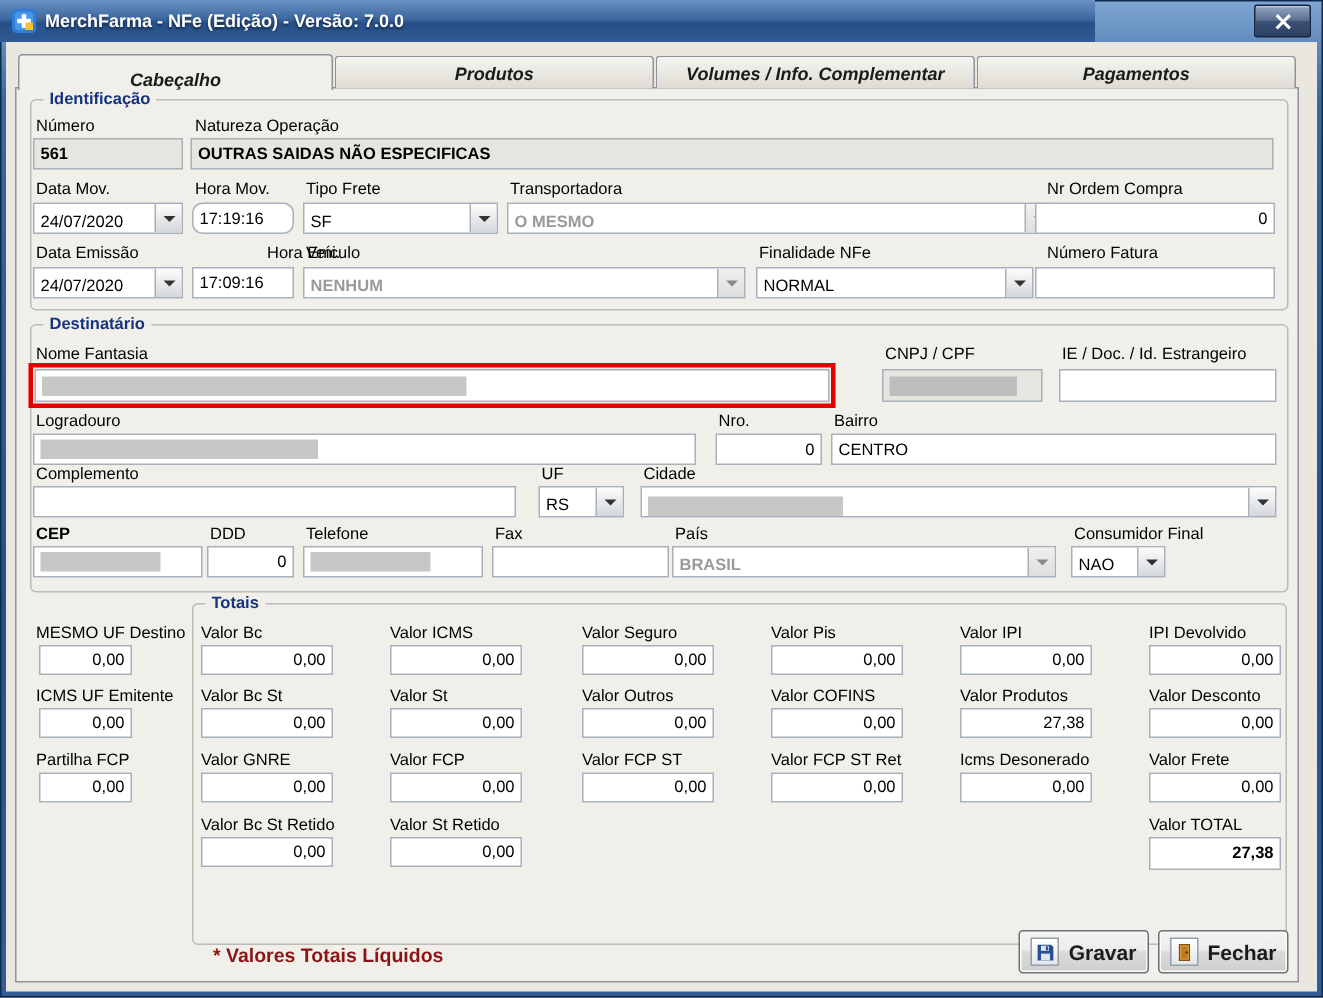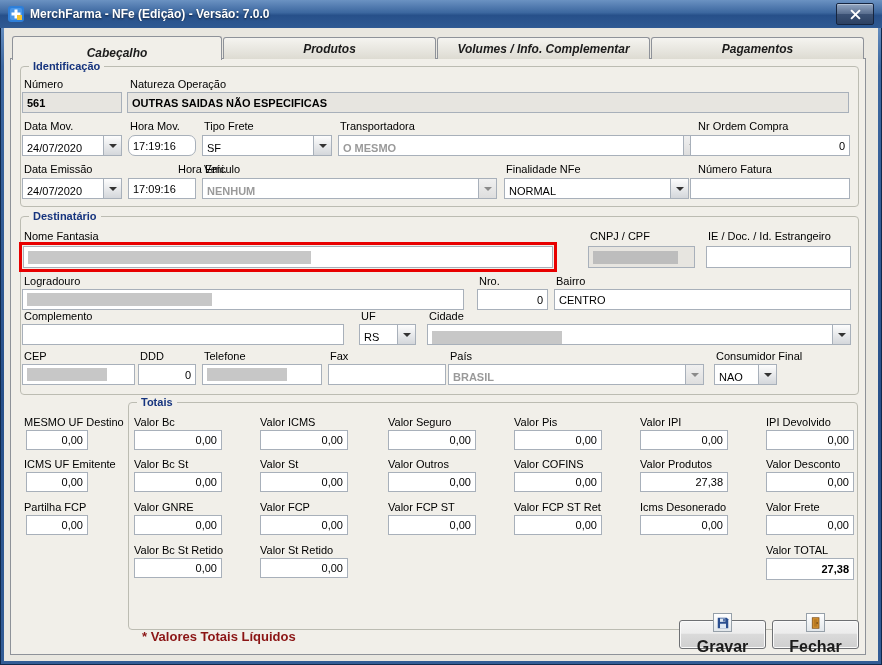--- a/index.html
+++ b/index.html
@@ -1,19 +1,19 @@
 <!DOCTYPE html>
 <html><head>
 <meta charset="utf-8">
 <style>
   html,body{margin:0;padding:0;background:#555;}
   .stage{position:relative;width:882px;height:665px;overflow:hidden;
     background:linear-gradient(180deg,#7fa6d4 0%,#3c679f 10%,#27508a 60%,#335d96 100%);
     font-family:"Liberation Sans", sans-serif;box-shadow:0 0 0 1px #10294c inset;}
-  .titlebar{position:absolute;left:0;top:0;width:882px;height:28px;display:flex;align-items:center;gap:6px;
+  .titlebar{position:absolute;left:0;top:0;width:730px;height:28px;display:flex;align-items:center;gap:6px;
     padding:0 8px;box-sizing:border-box;color:#fff;font-size:12px;
     background:linear-gradient(180deg,#6b92c2 0%,#3c679f 45%,#27508a 55%,#2f5a93 100%);}
   .titlebar .title{flex:1;font-weight:bold;text-shadow:0 1px 2px rgba(0,0,0,.6);white-space:nowrap;overflow:hidden;}
   .close-btn{position:absolute;right:8px;top:3px;width:36px;height:20px;border:1px solid #16253f;border-radius:2px;
     background:linear-gradient(180deg,#93a7c2 0%,#5a6f90 48%,#3b5174 52%,#2c4163 100%);
     display:flex;align-items:center;justify-content:center;cursor:pointer;box-shadow:inset 0 1px 0 rgba(255,255,255,.35);}
   .content-bg{position:absolute;left:4px;top:28px;width:874px;height:633px;background:#e9e7e0;}
   .panel{position:absolute;left:10px;top:58px;width:856px;height:597px;background:#f1efe9;border:1px solid #8e9299;box-sizing:border-box;}
   .tab{position:absolute;top:37px;height:22px;box-sizing:border-box;border:1px solid #8e9299;border-bottom:none;
     border-radius:3px 3px 0 0;background:linear-gradient(180deg,#f5f4f0,#dddbd2);
@@ -44,21 +44,21 @@
   .pcell{position:absolute;width:94px;}
   .pcell .flabel{font-size:11px;height:14px;line-height:13px;white-space:nowrap;color:#000;}
   .pcell .tfield{width:62px;height:20px;box-sizing:border-box;border:1px solid #a8b0ba;background:#fff;
     display:flex;align-items:center;justify-content:flex-end;padding:0 4px;font-size:11px;margin-left:2px;}
   .red-label{color:#a31515;}
   .bold{font-weight:bold;}
   .note{position:absolute;font-size:13px;font-weight:bold;color:#8b1515;white-space:nowrap;}
   .btn{position:absolute;display:flex;align-items:center;justify-content:center;gap:6px;box-sizing:border-box;
     border:1px solid #6e7073;border-radius:3px;cursor:pointer;font-family:"Liberation Sans",sans-serif;
     background:linear-gradient(180deg,#f4f4f4 0%,#ececec 45%,#dadada 50%,#cfcfcf 100%);
-    font-size:16px;font-weight:bold;color:#1b1b1b;box-shadow:inset 0 0 0 1px #fafafa;flex-direction:column;}
+    font-size:14px;font-weight:bold;color:#1b1b1b;box-shadow:inset 0 0 0 1px #fafafa;}
   .icon-frame{width:19px;height:19px;box-sizing:border-box;border:1px solid #96a0a9;
     background:linear-gradient(180deg,#ffffff,#e2e7eb);display:flex;align-items:center;justify-content:center;flex:none;}
 </style>
 </head>
 <body>
 
 <div class="stage">
 
   <div class="titlebar">
     <span style="display:flex;">
@@ -207,21 +207,21 @@
   <span class="lbl" style="left:429px;top:310px;">Cidade</span>
   <div class="combo" style="left:427px;top:324px;width:424px;">
     <span class="ctext">
         <span class="redact" style="width:130px;"></span>
       </span>
     <span class="carrow">
         <i class="tri"></i>
       </span>
   </div>
 
-  <span class="lbl" style="left:24px;top:350px;">CEP</span>
+  <span class="lbl" style="left:24px;top:350px;font-weight:bold;">CEP</span>
   <div class="field" style="left:22px;top:364px;width:113px;">
     <span class="redact" style="width:80px;"></span>
   </div>
 
   <span class="lbl" style="left:140px;top:350px;">DDD</span>
   <div class="field num" style="left:138px;top:364px;width:58px;">0</div>
 
   <span class="lbl" style="left:204px;top:350px;">Telefone</span>
   <div class="field" style="left:202px;top:364px;width:120px;">
     <span class="redact" style="width:80px;"></span>

